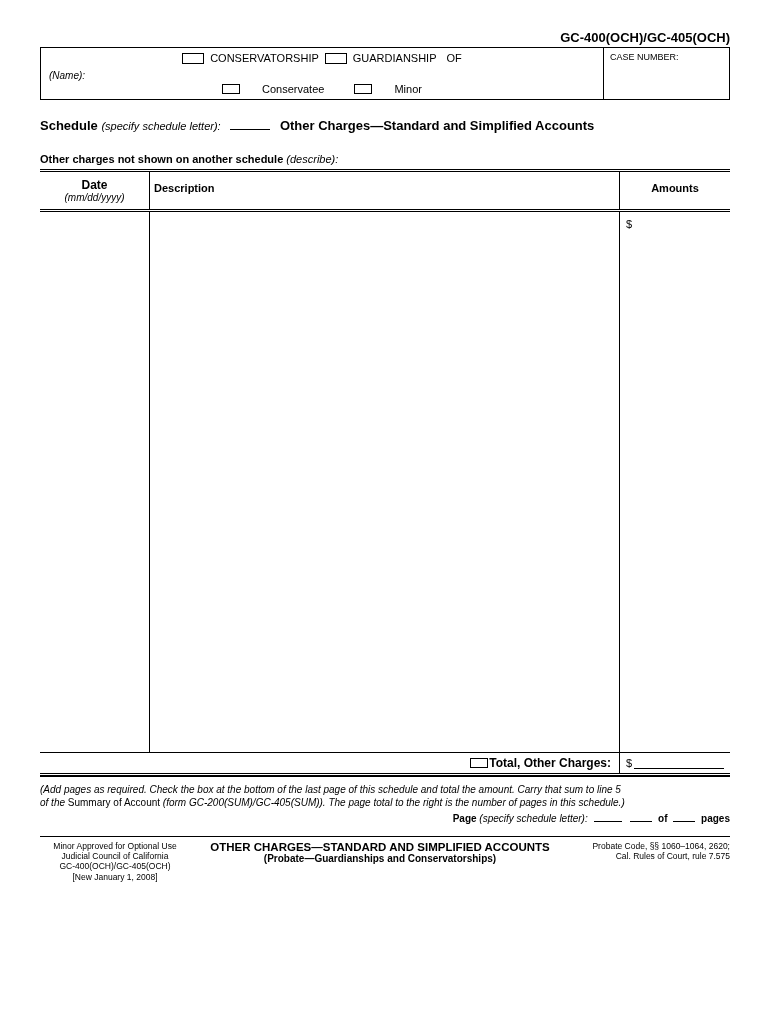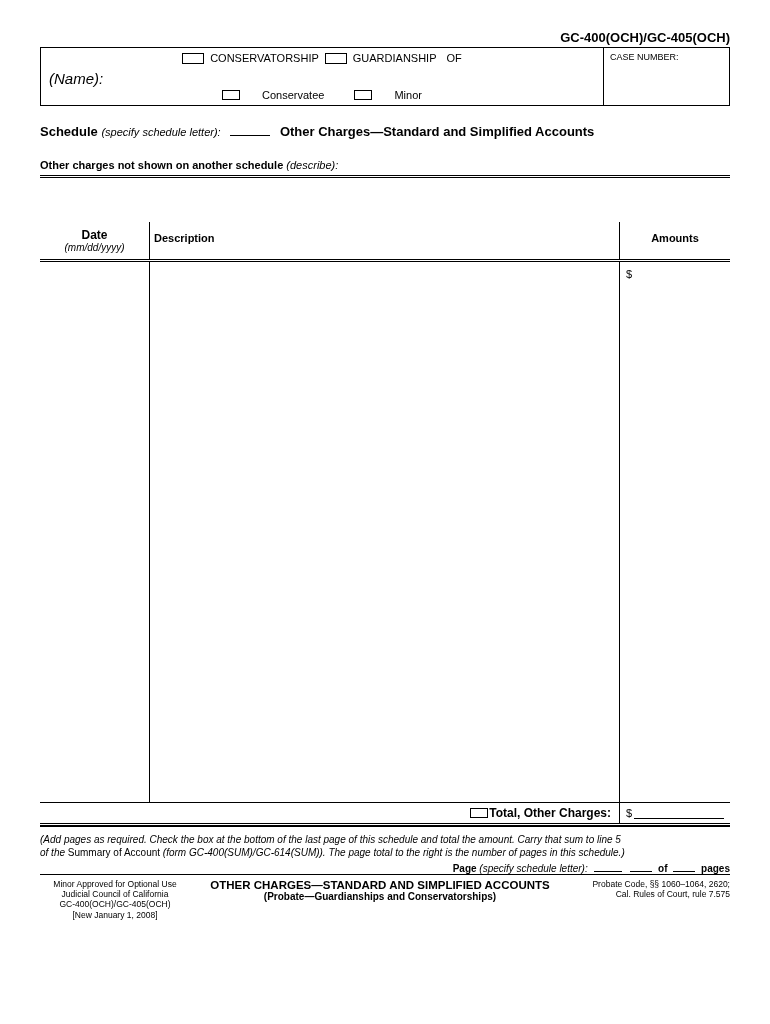--- a/index.html
+++ b/index.html
@@ -41,21 +41,21 @@
   }
   .checkbox {
     display: inline-block;
     width: 22px;
     height: 11px;
     border: 1px solid #000;
   }
   .checkbox.sm { width: 18px; height: 10px; }
   .name-row {
     font-style: italic;
-    font-size: 15px;
+    font-size: 10px;
     margin-bottom: 2px;
   }
   .row2 {
     display: flex;
     justify-content: center;
     align-items: center;
     gap: 22px;
     margin-top: 2px;
   }
   .title-row {
@@ -76,21 +76,20 @@
     margin-bottom: 4px;
   }
   .subhead .it { font-style: italic; font-weight: normal; }
   .table-wrap {
     border-top: 3px double #000;
     border-bottom: 1px solid #000;
   }
   .table-head {
     display: flex;
     border-bottom: 3px double #000;
-    margin-top: 44px;
   }
   .col-date { width: 110px; border-right: 1px solid #000; text-align: center; padding: 6px 4px; }
   .col-desc { flex: 1; border-right: 1px solid #000; text-align: left; padding: 10px 4px; font-weight: bold; }
   .col-amt { width: 110px; text-align: center; padding: 10px 4px; font-weight: bold; }
   .col-date .h { font-weight: bold; font-size: 12px; }
   .col-date .sub { font-style: italic; font-size: 10px; }
   .table-body {
     display: flex;
     height: 540px;
   }
@@ -133,21 +132,21 @@
     font-style: italic;
     font-size: 10px;
     margin: 6px 0 4px 0;
     line-height: 1.3;
   }
   .note .nobold { font-style: normal; }
   .page-row {
     text-align: right;
     font-size: 10px;
     border-bottom: 1px solid #000;
-    padding-bottom: 0;
+    padding-bottom: 12px;
     margin-bottom: 4px;
   }
   .page-row .it { font-style: italic; }
   .page-blank {
     display: inline-block;
     border-bottom: 1px solid #000;
     width: 28px;
     margin: 0 3px;
   }
   .page-blank.sm { width: 22px; }
@@ -227,21 +226,21 @@
     <div class="total-amt">
       <span>$</span>
       <span class="line"></span>
     </div>
   </div>
 </div>
 
 <div class="note">
   <div>(Add pages as required.  Check the box at the bottom of the last page of this schedule and total the amount. Carry that sum to line 5</div>
   <div>
-    <span>of the </span><span class="nobold" style="font-style:normal;">Summary of Account </span><span>(form GC-400(SUM)/GC-614(SUM)). The page total to the right is the number of pages in this schedule.)</span>
+    <span>of the </span><span class="nobold" style="font-style:normal;">Summary of Account </span><span>(form GC-200(SUM)/GC-405(SUM)). The page total to the right is the number of pages in this schedule.)</span>
   </div>
 </div>
 
 <div class="page-row">
   <b>Page</b>
   <span class="it">(specify schedule letter):</span>
   <span class="page-blank"></span>
   <span class="page-blank sm"></span>
   <b>of</b>
   <span class="page-blank sm"></span>

